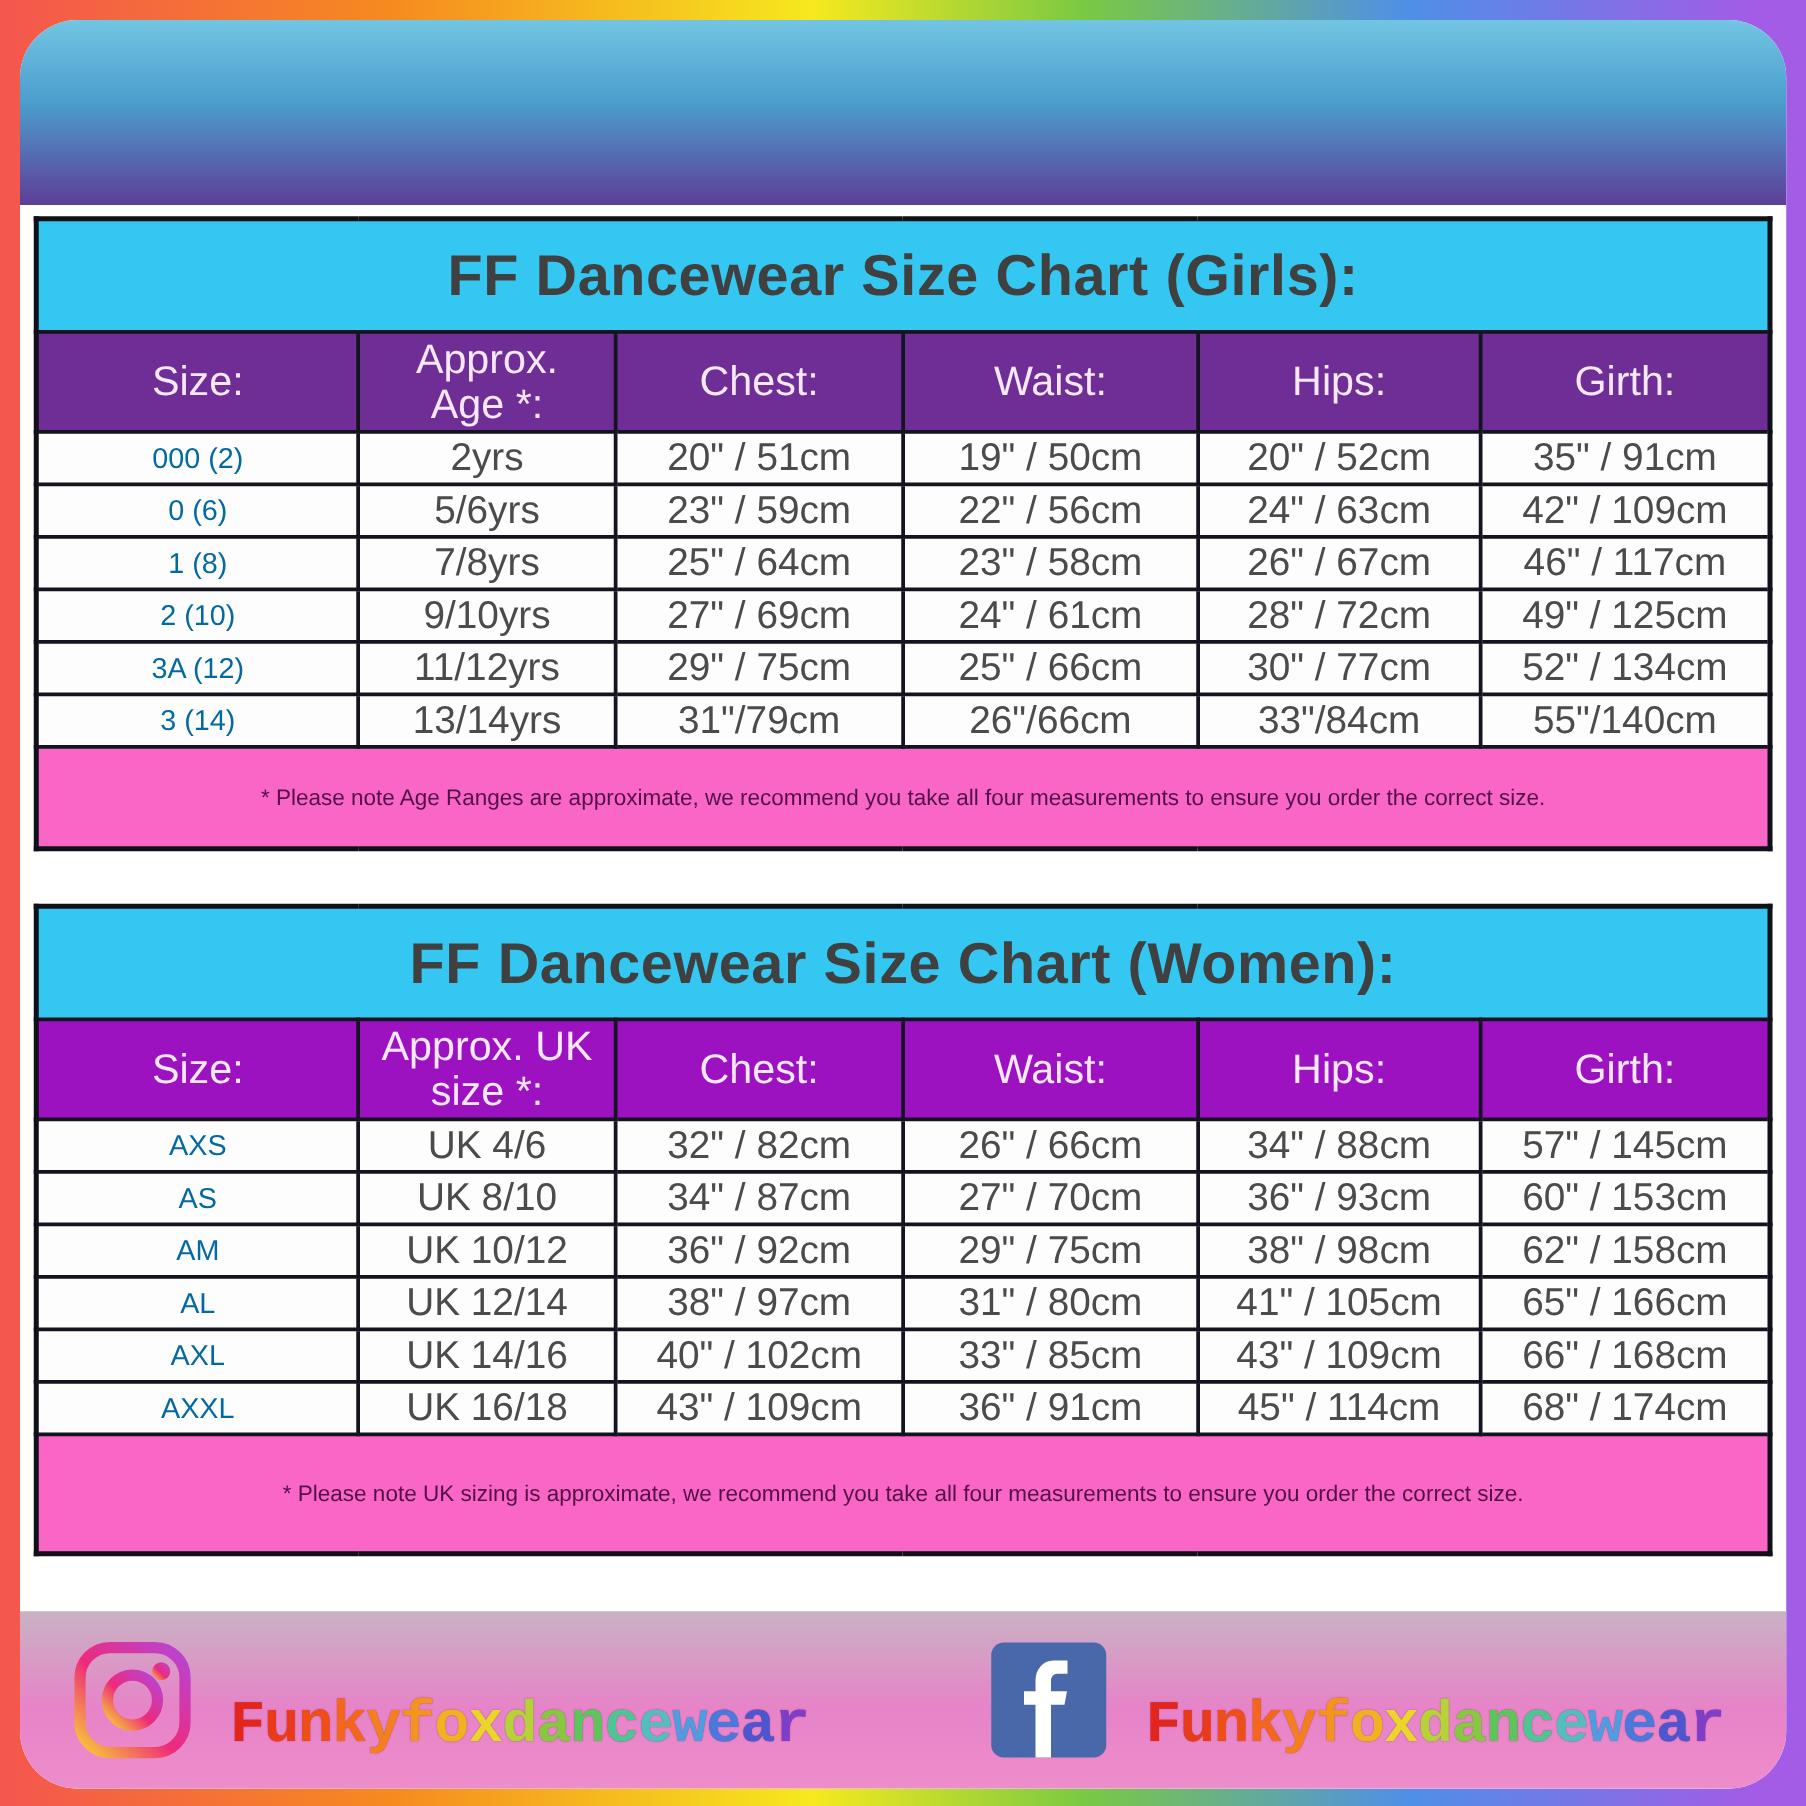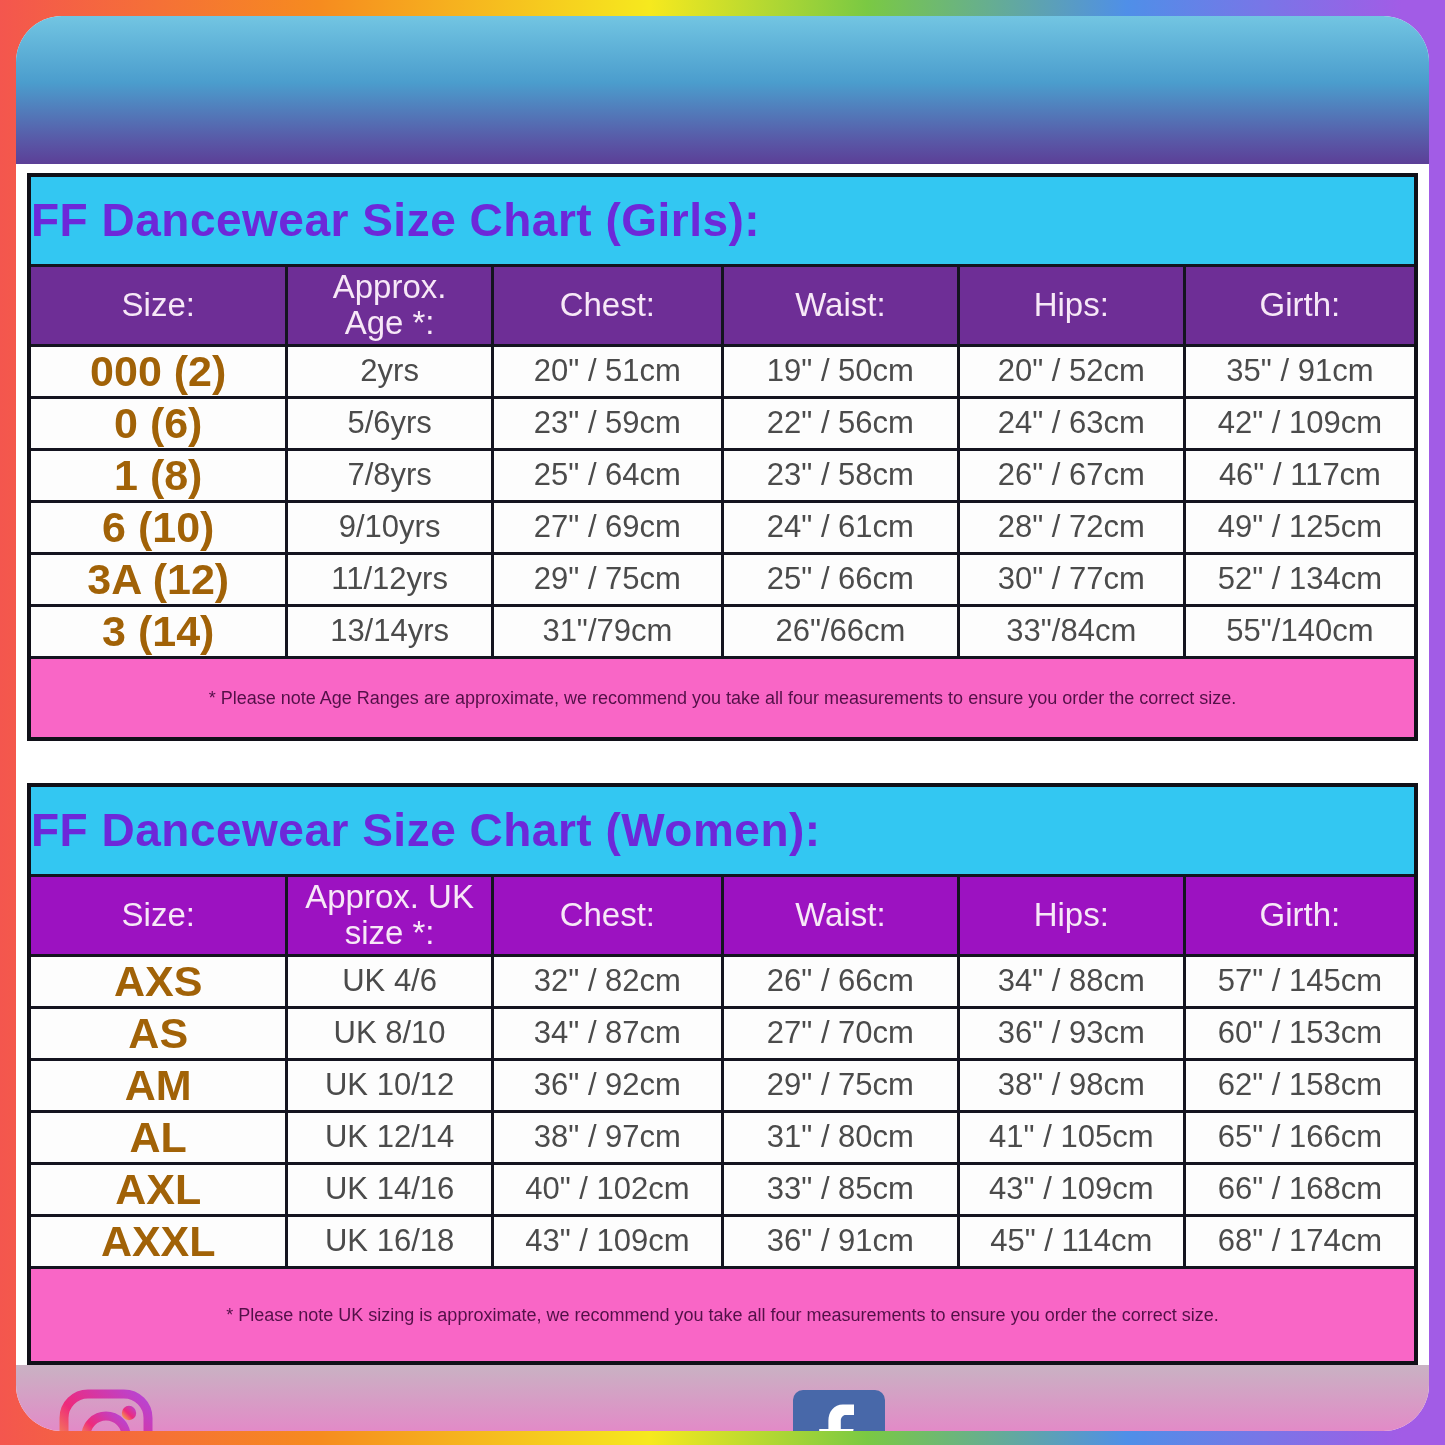--- a/index.html
+++ b/index.html
@@ -28,43 +28,43 @@
     width: calc(100% - 22px);
     margin: 0 auto;
     border-collapse: collapse;
     table-layout: fixed;
     border: 4px solid #101018;
   }
   table.size-table.girls { margin-bottom: 42px; }
   .size-table td, .size-table th { border: 3px solid #141420; }
   .title-cell {
     background: var(--title_bg);
-    color: #6d28d9;
+    color: #404040;
     font-size: 46px; font-weight: bold;
-    height: 90px;
+    text-align: center; height: 90px;
     letter-spacing: 0.5px;
   }
   .header-row th {
     height: 80px;
     color: #f7e8f7;
     font-size: 33px; font-weight: normal;
     text-align: center; line-height: 1.1;
     padding: 0 14px;
   }
   .girls .header-row th { background: var(--girls_header_bg); }
   .women .header-row th { background: var(--women_header_bg); }
   .size-table tbody td {
     height: 42px;
     background: #fdfdfd;
     text-align: center;
     font-size: 31px;
     color: #4b4b4b;
   }
   .size-table tbody td:first-child {
-    font-weight: bold; color: #a16207; font-size: 43px;
+    font-weight: normal; color: #0369a1; font-size: 23px;
   }
   .note-cell {
     background: var(--note_bg);
     color: #531048;
     text-align: center;
     font-size: 18px; font-weight: normal;
     line-height: 1.35;
     padding: 10px 26px;
   }
   .girls .note-cell { height: 82px; }
@@ -143,21 +143,21 @@
             </tr>
             <tr>
               <td>1 (8)</td>
               <td>7/8yrs</td>
               <td>25" / 64cm</td>
               <td>23" / 58cm</td>
               <td>26" / 67cm</td>
               <td>46" / 117cm</td>
             </tr>
             <tr>
-              <td>6 (10)</td>
+              <td>2 (10)</td>
               <td>9/10yrs</td>
               <td>27" / 69cm</td>
               <td>24" / 61cm</td>
               <td>28" / 72cm</td>
               <td>49" / 125cm</td>
             </tr>
             <tr>
               <td>3A (12)</td>
               <td>11/12yrs</td>
               <td>29" / 75cm</td>

